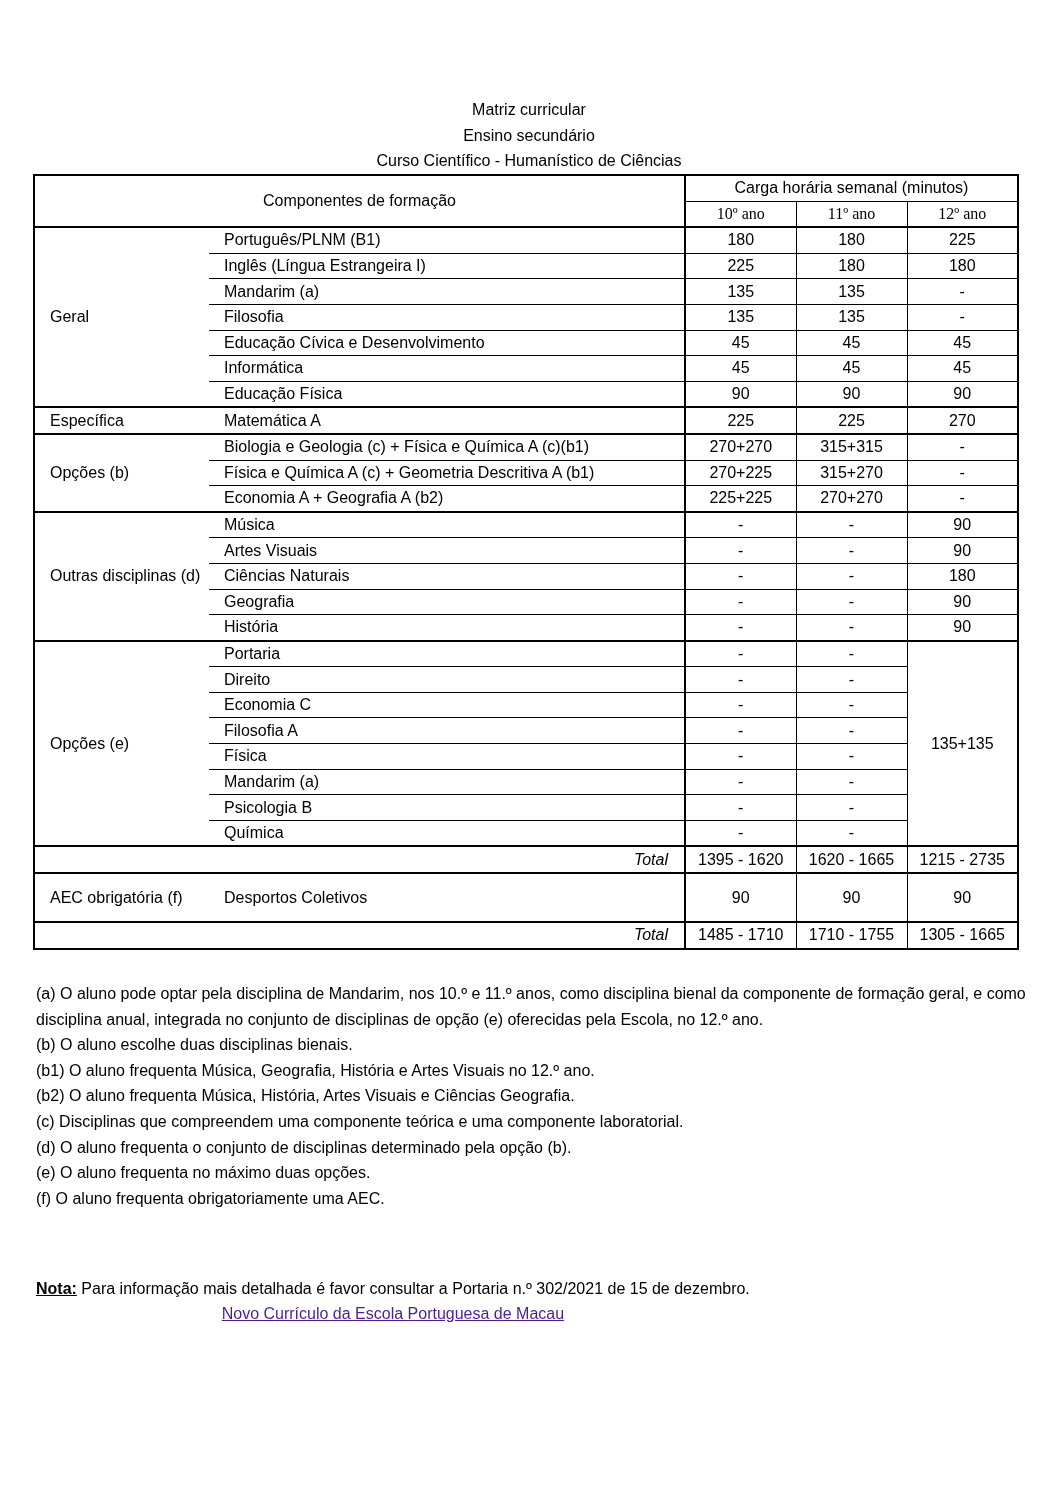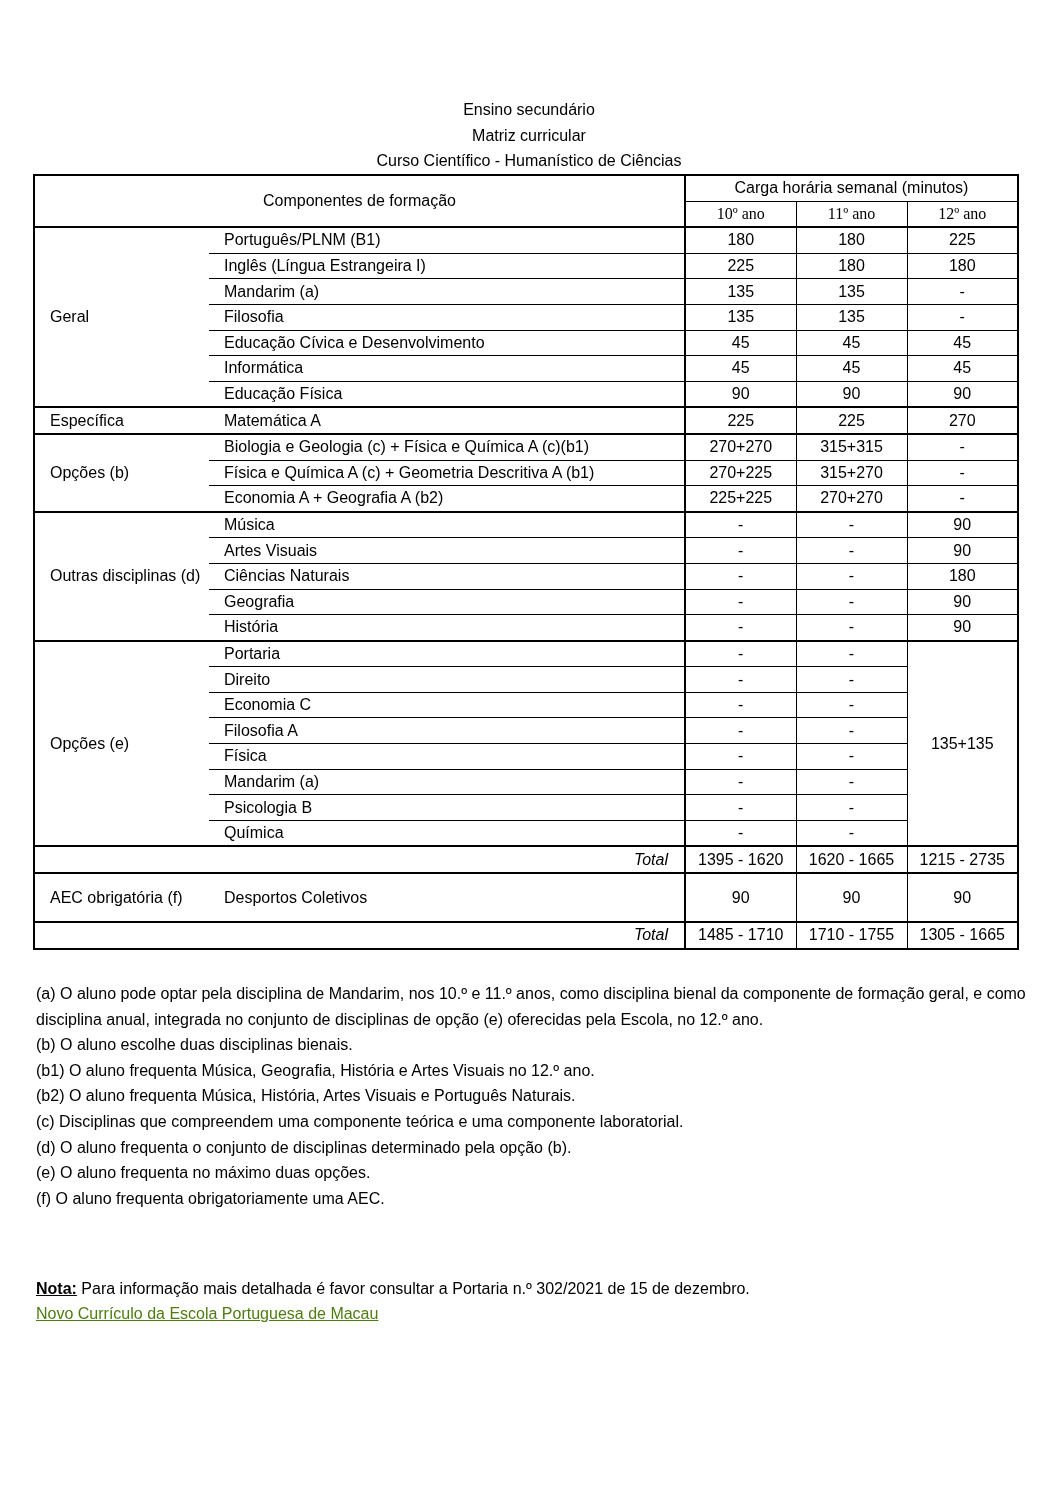--- a/index.html
+++ b/index.html
@@ -22,28 +22,28 @@
   td.hdr-year.first { border-left:2.5px solid #000; }
   td.total-label { text-align:right; padding-right:16px !important; font-style:italic; border-right:2.5px solid #000; border-top:2.5px solid #000; border-bottom:2.5px solid #000; }
   tr.total td.num { border-top:2.5px solid #000; border-bottom:2.5px solid #000; }
   tr.aec td { height:47px; border-bottom:2.5px solid #000; }
   tr.aec td.sub { border-top:none; }
   td.merged12 { text-align:center; border-left:1px solid #000; border-top:2.5px solid #000; }
   .notes { position:absolute; left:36px; top:981px; font-size:16px; line-height:25.6px; width:990px; }
   .notes p { margin:0; }
   .nota { position:absolute; left:36px; top:1276px; font-size:16px; line-height:25px; }
   .nota b { text-decoration:underline; }
-  .nota a { color:#4d7c0f; text-decoration:underline; display:block; }
+  .nota a { color:#4c1d95; text-decoration:underline; display:block;text-align:center; }
 </style>
 </head>
 <body>
 
 <div class="titles">
+  <div>Matriz curricular</div>
   <div>Ensino secundário</div>
-  <div>Matriz curricular</div>
   <div>Curso Científico - Humanístico de Ciências</div>
 </div>
 
 <table class="matrix">
   <colgroup>
       <col class="col-grp">
       <col class="col-sub">
       <col class="col-y">
       <col class="col-y">
       <col class="col-y">
@@ -219,21 +219,21 @@
         <td class="num">1710 - 1755</td>
         <td class="num">1305 - 1665</td>
       </tr>
     </tbody>
 </table>
 
 <div class="notes">
   <p>(a) O aluno pode optar pela disciplina de Mandarim, nos 10.º e 11.º anos, como disciplina bienal da componente de formação geral, e como disciplina anual, integrada no conjunto de disciplinas de opção (e) oferecidas pela Escola, no 12.º ano.</p>
   <p>(b) O aluno escolhe duas disciplinas bienais.</p>
   <p>(b1) O aluno frequenta Música, Geografia, História e Artes Visuais no 12.º ano.</p>
-  <p>(b2) O aluno frequenta Música, História, Artes Visuais e Português Naturais.</p>
+  <p>(b2) O aluno frequenta Música, História, Artes Visuais e Ciências Geografia.</p>
   <p>(c) Disciplinas que compreendem uma componente teórica e uma componente laboratorial.</p>
   <p>(d) O aluno frequenta o conjunto de disciplinas determinado pela opção (b).</p>
   <p>(e) O aluno frequenta no máximo duas opções.</p>
   <p>(f) O aluno frequenta obrigatoriamente uma AEC.</p>
 </div>
 
 <div class="nota">
   <div><b>Nota:</b><span> Para informação mais detalhada é favor consultar a Portaria n.º 302/2021 de 15 de dezembro.</span></div>
   <a href="#">Novo Currículo da Escola Portuguesa de Macau</a>
 </div>

